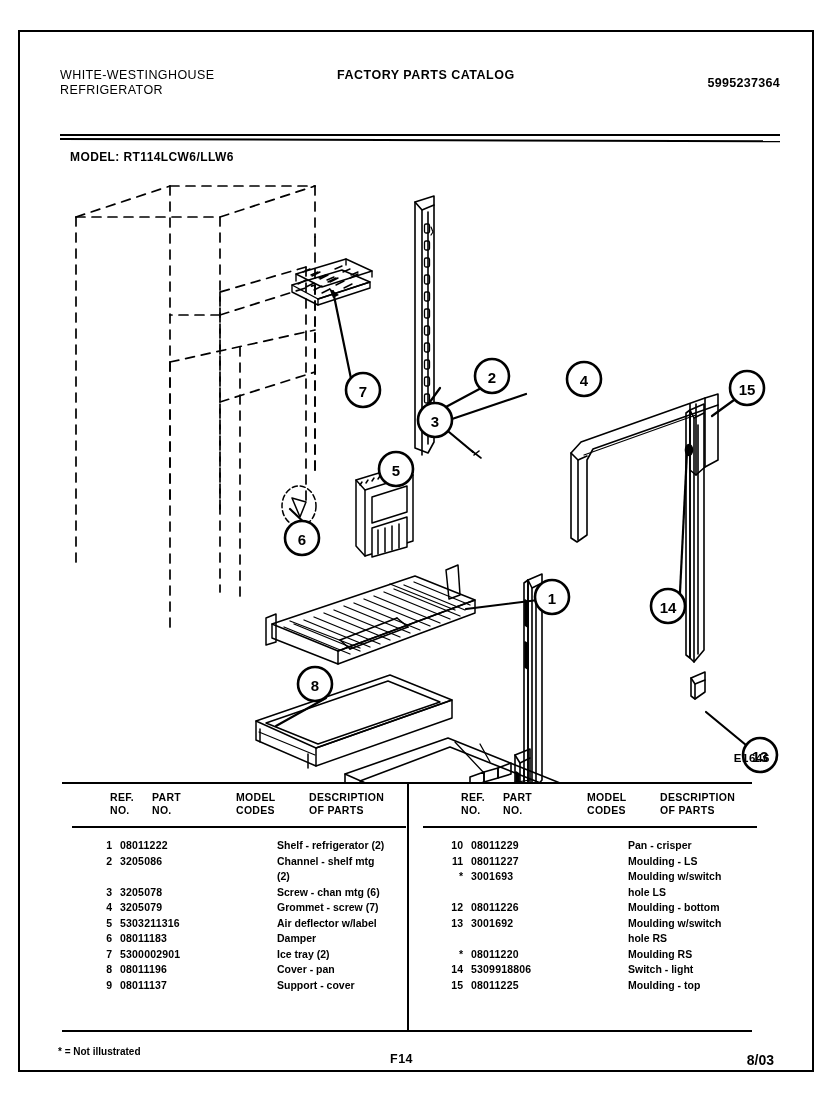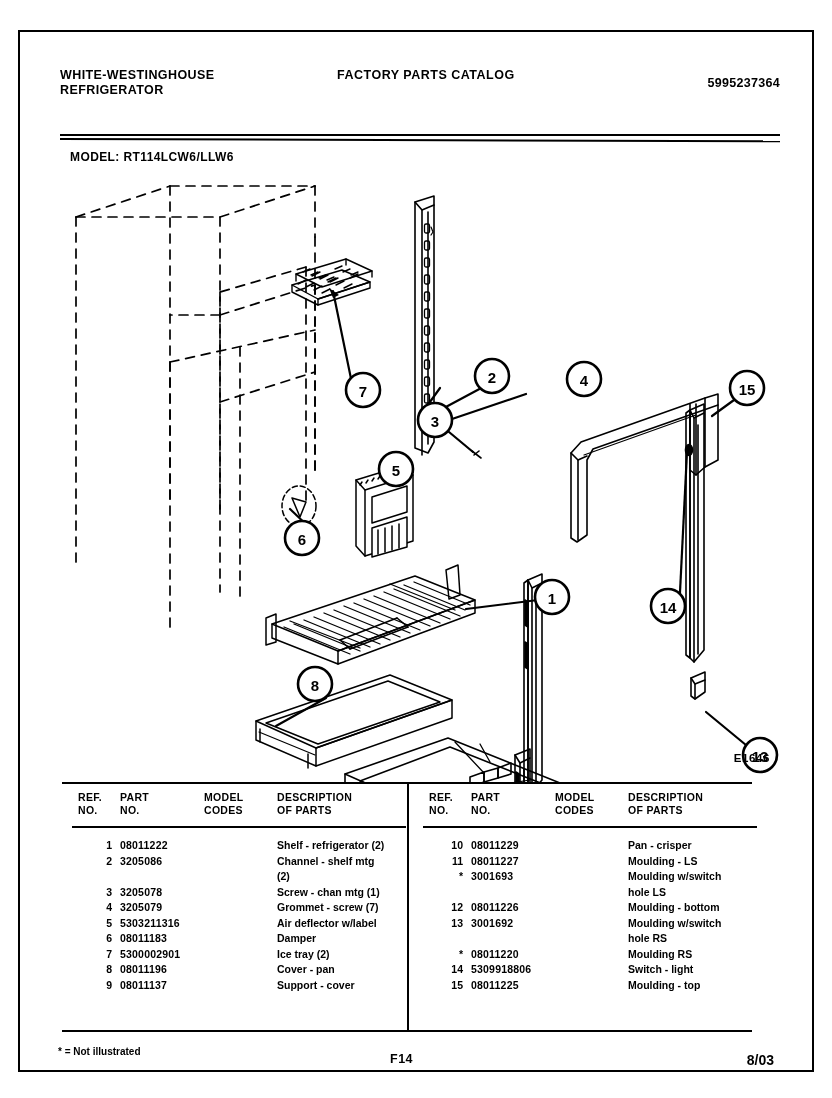--- a/index.html
+++ b/index.html
@@ -40,21 +40,21 @@
     left: 60px;
     top: 68px;
     width: 720px;
     height: 42px;
   }
   .brand {
     position: absolute;
     left: 0;
     top: 0;
     font-size: 12.5px;
-    font-weight: bold;
+    font-weight: normal;
     letter-spacing: 0.4px;
     line-height: 15px;
   }
   .catalog-title {
     position: absolute;
     left: 277px;
     top: 0;
     font-size: 12.5px;
     font-weight: bold;
     letter-spacing: 0.5px;
@@ -165,20 +165,21 @@
     position: relative;
     height: 44px;
     font-size: 10.5px;
     font-weight: bold;
     letter-spacing: 0.3px;
   }
   .thead .h {
     position: absolute;
     top: 9px;
     line-height: 13px;
+    margin-left: 32px;
   }
   .thead .h-ref   { left: 6px; }
   .thead .h-part  { left: 48px; }
   .thead .h-model { left: 132px; }
   .thead .h-desc  { left: 205px; }
 
   .thead-rule {
     position: absolute;
     left: 0;
     top: 44px;
@@ -569,21 +570,21 @@
         <div class="prow cont">
           <span class="c c-ref"></span>
           <span class="c c-part"></span>
           <span class="c c-model"></span>
           <span class="c c-desc">(2)</span>
         </div>
         <div class="prow">
           <span class="c c-ref">3</span>
           <span class="c c-part">3205078</span>
           <span class="c c-model"></span>
-          <span class="c c-desc">Screw - chan mtg (1)</span>
+          <span class="c c-desc">Screw - chan mtg (6)</span>
         </div>
         <div class="prow">
           <span class="c c-ref">4</span>
           <span class="c c-part">3205079</span>
           <span class="c c-model"></span>
           <span class="c c-desc">Grommet - screw (7)</span>
         </div>
         <div class="prow">
           <span class="c c-ref">5</span>
           <span class="c c-part">5303211316</span>

